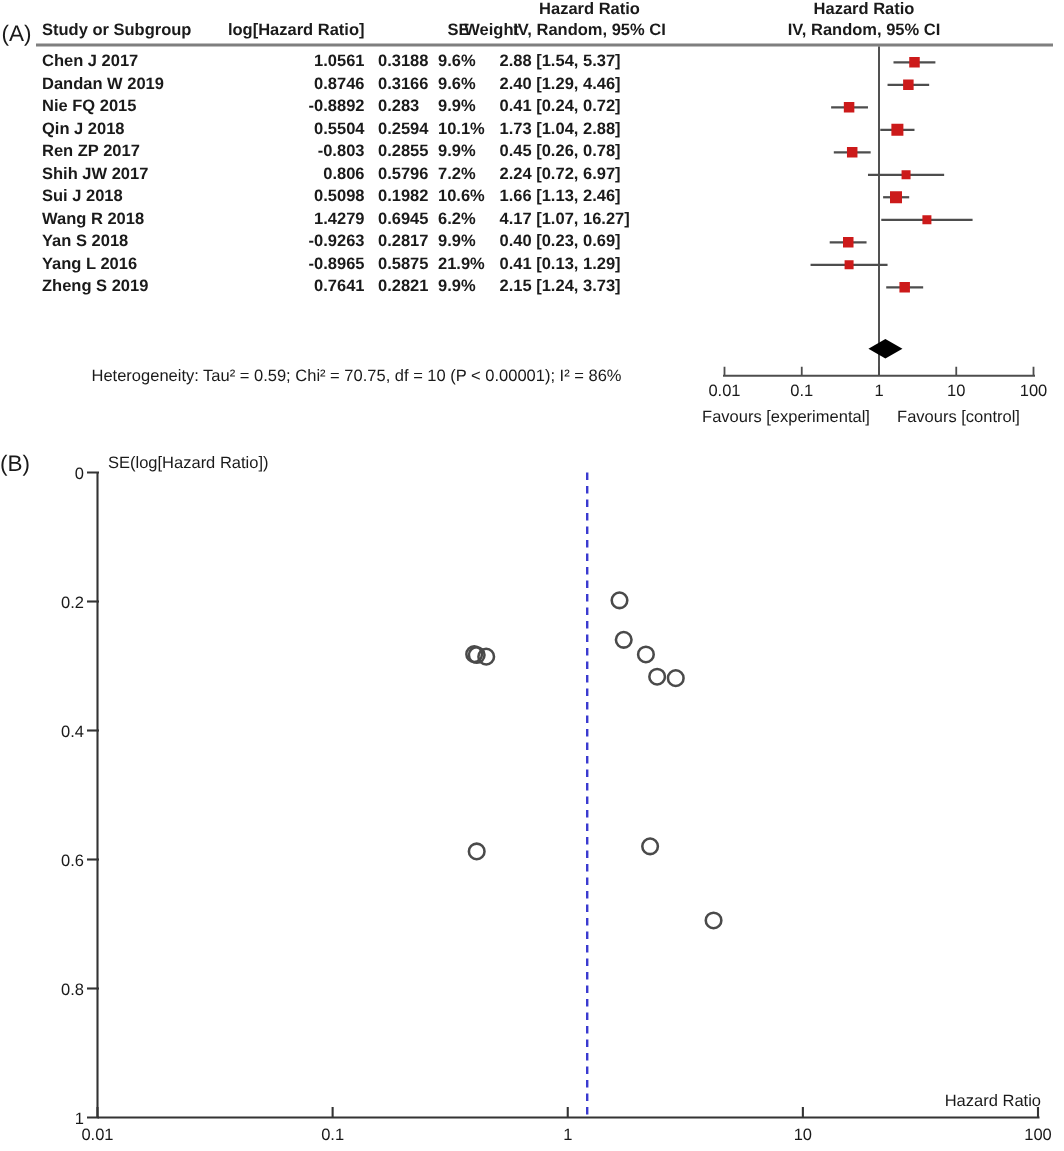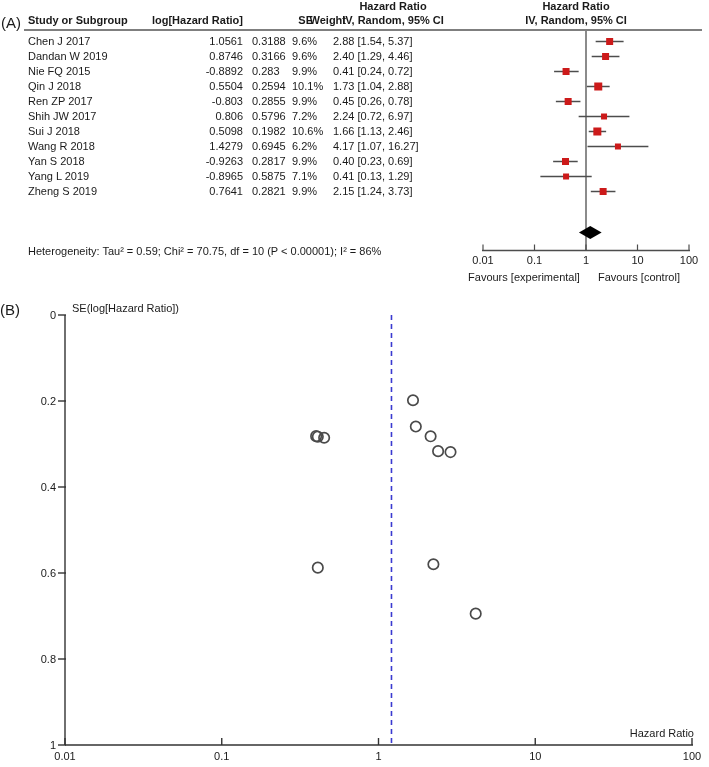--- a/index.html
+++ b/index.html
@@ -1,21 +1,21 @@
 <!DOCTYPE html>
 <html><head>
 <meta charset="utf-8">
 <style>
   html,body{margin:0;padding:0;background:#fff;}
   .page{position:relative;width:709px;height:767px;background:#ffffff;
         font-family:"Liberation Sans","DejaVu Sans",sans-serif;color:#1a1a1a;overflow:hidden;}
   .abs{position:absolute;}
   .panel-label{font-size:15px;color:#1a1a1a;}
   .hdr{font-size:11px;font-weight:bold;white-space:nowrap;}
-  .cell{font-size:11px;white-space:nowrap;}
+  .cell{font-size:11px;white-space:nowrap;margin-left:33px;}
   .tright{text-align:right;}
   .tcenter{text-align:center;}
   .bold{font-weight:bold;}
   .trow{position:absolute;left:0;width:709px;height:15px;line-height:15px;}
   .trow span{position:absolute;font-size:11px;line-height:15px;white-space:nowrap;}
   .c-name{left:28px;}
   .c-lhr{left:143px;width:100px;text-align:right;}
   .c-se{left:252px;width:45px;text-align:left;}
   .c-w{left:292px;width:50px;}
   .c-ci{left:333px;width:120px;text-align:left;}
@@ -36,21 +36,21 @@
     <div class="abs hdr tright" style="left:268px;top:14px;width:45px;">SE</div>
     <div class="abs hdr tright" style="left:292px;top:14px;width:54px;">Weight</div>
     <div class="abs hdr tcenter" style="left:333px;top:0px;width:120px;">Hazard Ratio</div>
     <div class="abs hdr tcenter" style="left:333px;top:14px;width:120px;">IV, Random, 95% CI</div>
 
     <div class="abs hdr tcenter" style="left:516px;top:0px;width:120px;">Hazard Ratio</div>
     <div class="abs hdr tcenter" style="left:516px;top:14px;width:120px;">IV, Random, 95% CI</div>
 
     <div class="abs underline" style="left:24px;top:29px;width:678px;height:2px;"></div>
 
-    <div id="study-rows" class="abs" style="left:0;top:0;width:709px;height:290px;">
+    <div id="study-rows" class="abs" style="left:0;top:0;width:709px;height:290px;font-weight:bold;">
         <div class="trow" style="top: 34px;">
           <span class="c-name">Chen J 2017</span>
           <span class="c-lhr">1.0561</span>
           <span class="c-se">0.3188</span>
           <span class="c-w">9.6%</span>
           <span class="c-ci">2.88 [1.54, 5.37]</span>
         </div>
         <div class="trow" style="top: 49px;">
           <span class="c-name">Dandan W 2019</span>
           <span class="c-lhr">0.8746</span>
@@ -101,24 +101,24 @@
           <span class="c-ci">4.17 [1.07, 16.27]</span>
         </div>
         <div class="trow" style="top: 154px; padding-left: 44px;">
           <span class="c-name">Yan S 2018</span>
           <span class="c-lhr">-0.9263</span>
           <span class="c-se">0.2817</span>
           <span class="c-w">9.9%</span>
           <span class="c-ci">0.40 [0.23, 0.69]</span>
         </div>
         <div class="trow" style="top: 169px;">
-          <span class="c-name">Yang L 2019</span>
+          <span class="c-name">Yang L 2016</span>
           <span class="c-lhr">-0.8965</span>
           <span class="c-se">0.5875</span>
-          <span class="c-w">7.1%</span>
+          <span class="c-w">21.9%</span>
           <span class="c-ci">0.41 [0.13, 1.29]</span>
         </div>
         <div class="trow" style="top: 184px;">
           <span class="c-name">Zheng S 2019</span>
           <span class="c-lhr">0.7641</span>
           <span class="c-se">0.2821</span>
           <span class="c-w">9.9%</span>
           <span class="c-ci">2.15 [1.24, 3.73]</span>
         </div>
       </div>

